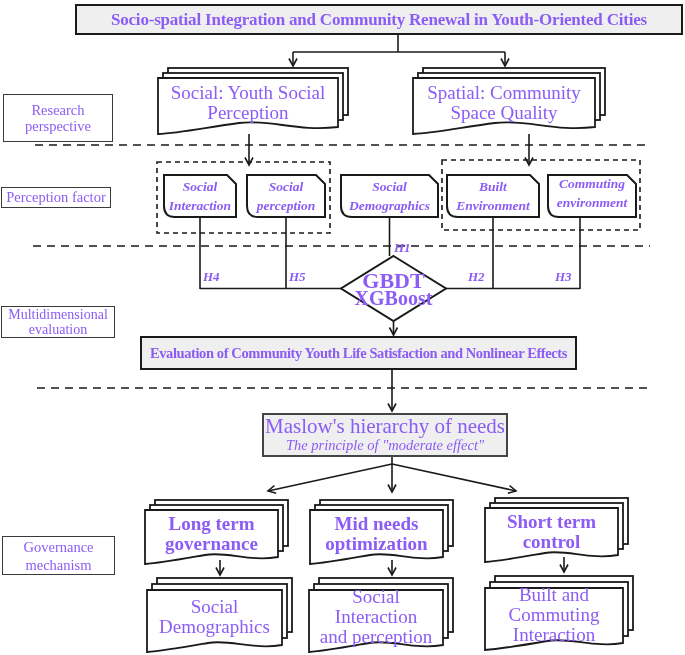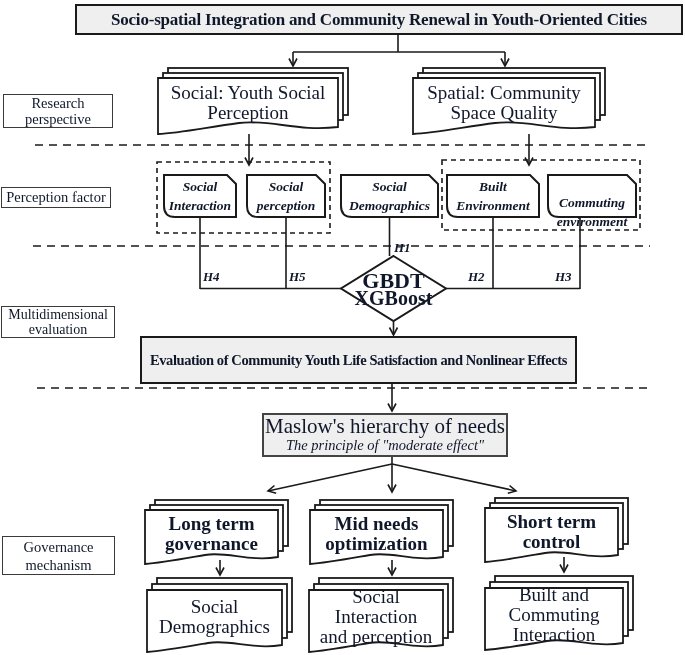--- a/index.html
+++ b/index.html
@@ -1,18 +1,18 @@
 <!DOCTYPE html>
 <html><head>
 <meta charset="utf-8">
 <style>
   html,body{margin:0;padding:0;background:#fff;}
   #canvas{
     position:relative;width:685px;height:655px;background:#ffffff;
-    font-family:"Liberation Serif","DejaVu Serif",serif;color:#0f172a;overflow:hidden;
+    font-family:"Liberation Serif","DejaVu Serif",serif;color:#8b5cf6;overflow:hidden;
   }
   .abs{position:absolute;box-sizing:border-box;}
   .flex{display:flex;align-items:center;justify-content:center;text-align:center;}
   .pre{white-space:pre-line;}
   .box{border:2px solid #1a1a1a;background:#efefef;}
   .side{border:1.5px solid #3a3a3a;background:#fff;font-size:14.5px;line-height:16.5px;}
   .doc-label{font-size:19px;line-height:20px;}
   .bold{font-weight:bold;}
   .card-label{font-weight:bold;font-style:italic;font-size:13.5px;line-height:19px;}
   .hlabel{position:absolute;font-weight:bold;font-style:italic;font-size:13px;line-height:13px;}
@@ -115,56 +115,56 @@
       <rect class="shape" x="495" y="576" width="138" height="54"></rect>
       <rect class="shape" x="490" y="582" width="138" height="54"></rect>
       <path class="shape" d="M485,588 H623 V643 C594,648 570,637 547,641 C524,645 501,649 485,650 Z"></path>
     </g>
   </svg>
 
   <div class="abs box flex" style="left:75px;top:4px;width:608px;height:31px;font-weight:bold;font-size:17px;letter-spacing:-0.2px;">
     <span>Socio-spatial Integration and Community Renewal in Youth-Oriented Cities</span>
   </div>
 
-  <div class="abs side flex pre" style="left:3px;top:94px;width:110px;height:34px;">Research
+  <div class="abs side flex pre" style="left:3px;top:94px;width:110px;height:48px;">Research
 perspective</div>
   <div class="abs side flex pre" style="left:1px;top:187px;width:110px;height:21px;">Perception factor</div>
   <div class="abs side flex pre" style="left:1px;top:306px;width:114px;height:32px;font-size:14px;line-height:15.5px;">Multidimensional
 evaluation</div>
   <div class="abs side flex pre" style="left:2px;top:536px;width:113px;height:39px;line-height:18px;">Governance
 mechanism</div>
 
   <div class="abs flex pre doc-label" style="left:159px;top:80px;width:178px;height:46px;">Social: Youth Social
 Perception</div>
   <div class="abs flex pre doc-label" style="left:414px;top:80px;width:180px;height:46px;">Spatial: Community
 Space Quality</div>
 
   <div class="abs flex pre card-label" style="left:163px;top:177px;width:74px;height:38px;">Social
 Interaction</div>
   <div class="abs flex pre card-label" style="left:246px;top:177px;width:80px;height:38px;">Social
 perception</div>
   <div class="abs flex pre card-label" style="left:340px;top:177px;width:99px;height:38px;">Social
 Demographics</div>
   <div class="abs flex pre card-label" style="left:446px;top:177px;width:94px;height:38px;">Built
 Environment</div>
-  <div class="abs flex pre card-label" style="left:547px;top:193px;width:90px;height:38px;">Commuting
+  <div class="abs flex pre card-label" style="left:547px;top:174px;width:90px;height:38px;">Commuting
 environment</div>
 
   <span class="hlabel" style="left:394px;top:241px;">H1</span>
   <span class="hlabel" style="left:468px;top:270px;">H2</span>
   <span class="hlabel" style="left:555px;top:270px;">H3</span>
   <span class="hlabel" style="left:203px;top:270px;">H4</span>
   <span class="hlabel" style="left:289px;top:270px;">H5</span>
 
   <div class="abs flex" style="left:343px;top:268px;width:101px;height:42px;flex-direction:column;">
     <span style="font-weight:bold;font-size:22px;line-height:18px;">GBDT</span>
     <span style="font-weight:bold;font-size:20px;line-height:16px;">XGBoost</span>
   </div>
 
-  <div class="abs box flex" style="left:140px;top:336px;width:437px;height:48px;font-weight:bold;font-size:14.5px;letter-spacing:-0.4px;">
+  <div class="abs box flex" style="left:140px;top:336px;width:437px;height:34px;font-weight:bold;font-size:14.5px;letter-spacing:-0.4px;">
     <span>Evaluation of Community Youth Life Satisfaction and Nonlinear Effects</span>
   </div>
 
   <div class="abs flex" style="left:262px;top:413px;width:246px;height:44px;flex-direction:column;border:2px solid #444;background:#efefef;">
     <span style="font-size:21px;line-height:20px;">Maslow's hierarchy of needs</span>
     <span style="font-size:14.5px;line-height:18px;font-style:italic;">The principle of "moderate effect"</span>
   </div>
 
   <div class="abs flex pre doc-label bold" style="left:146px;top:512px;width:131px;height:44px;">Long term
 governance</div>

